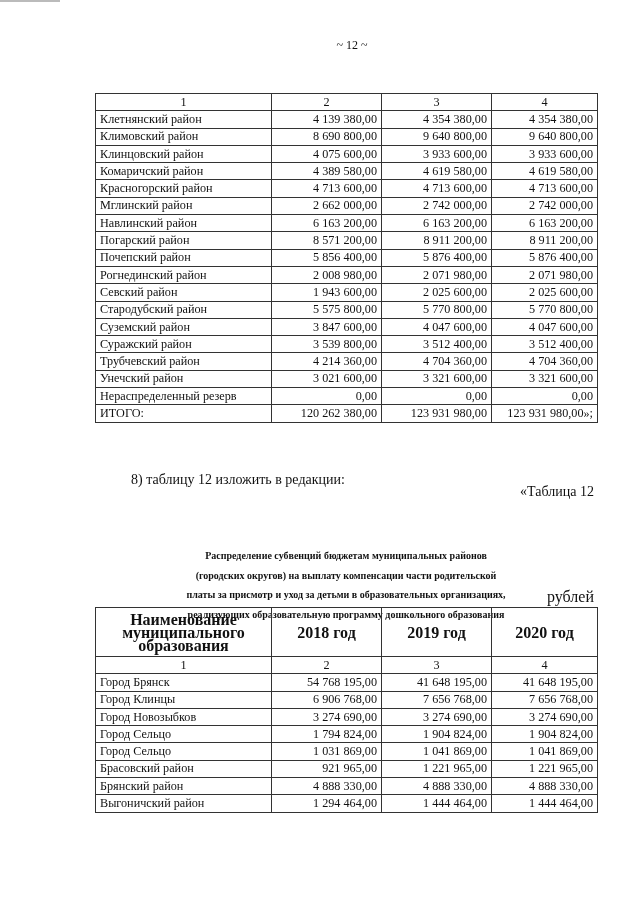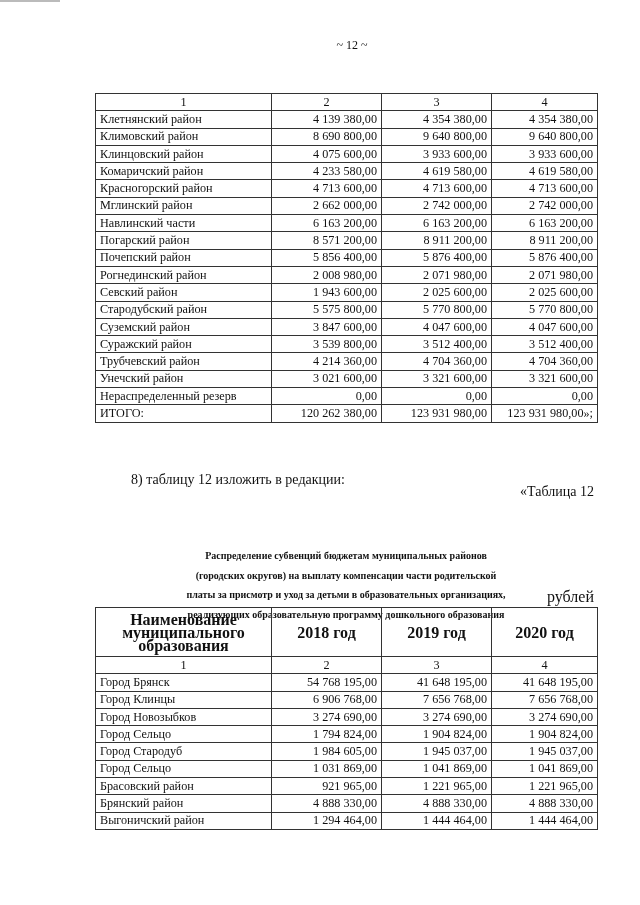--- a/index.html
+++ b/index.html
@@ -77,38 +77,38 @@
         <td class="num">9 640 800,00</td>
       </tr>
       <tr>
         <td>Клинцовский район</td>
         <td class="num">4 075 600,00</td>
         <td class="num">3 933 600,00</td>
         <td class="num">3 933 600,00</td>
       </tr>
       <tr>
         <td>Комаричский район</td>
-        <td class="num">4 233 580,00</td>
+        <td class="num">4 389 580,00</td>
         <td class="num">4 619 580,00</td>
         <td class="num">4 619 580,00</td>
       </tr>
       <tr>
         <td>Красногорский район</td>
         <td class="num">4 713 600,00</td>
         <td class="num">4 713 600,00</td>
         <td class="num">4 713 600,00</td>
       </tr>
       <tr>
         <td>Мглинский район</td>
         <td class="num">2 662 000,00</td>
         <td class="num">2 742 000,00</td>
         <td class="num">2 742 000,00</td>
       </tr>
       <tr>
-        <td>Навлинский части</td>
+        <td>Навлинский район</td>
         <td class="num">6 163 200,00</td>
         <td class="num">6 163 200,00</td>
         <td class="num">6 163 200,00</td>
       </tr>
       <tr>
         <td>Погарский район</td>
         <td class="num">8 571 200,00</td>
         <td class="num">8 911 200,00</td>
         <td class="num">8 911 200,00</td>
       </tr>
@@ -223,26 +223,20 @@
         <td class="num">3 274 690,00</td>
         <td class="num">3 274 690,00</td>
       </tr>
       <tr>
         <td>Город Сельцо</td>
         <td class="num">1 794 824,00</td>
         <td class="num">1 904 824,00</td>
         <td class="num">1 904 824,00</td>
       </tr>
       <tr>
-        <td>Город Стародуб</td>
-        <td class="num">1 984 605,00</td>
-        <td class="num">1 945 037,00</td>
-        <td class="num">1 945 037,00</td>
-      </tr>
-      <tr>
         <td>Город Сельцо</td>
         <td class="num">1 031 869,00</td>
         <td class="num">1 041 869,00</td>
         <td class="num">1 041 869,00</td>
       </tr>
       <tr>
         <td>Брасовский район</td>
         <td class="num">921 965,00</td>
         <td class="num">1 221 965,00</td>
         <td class="num">1 221 965,00</td>

